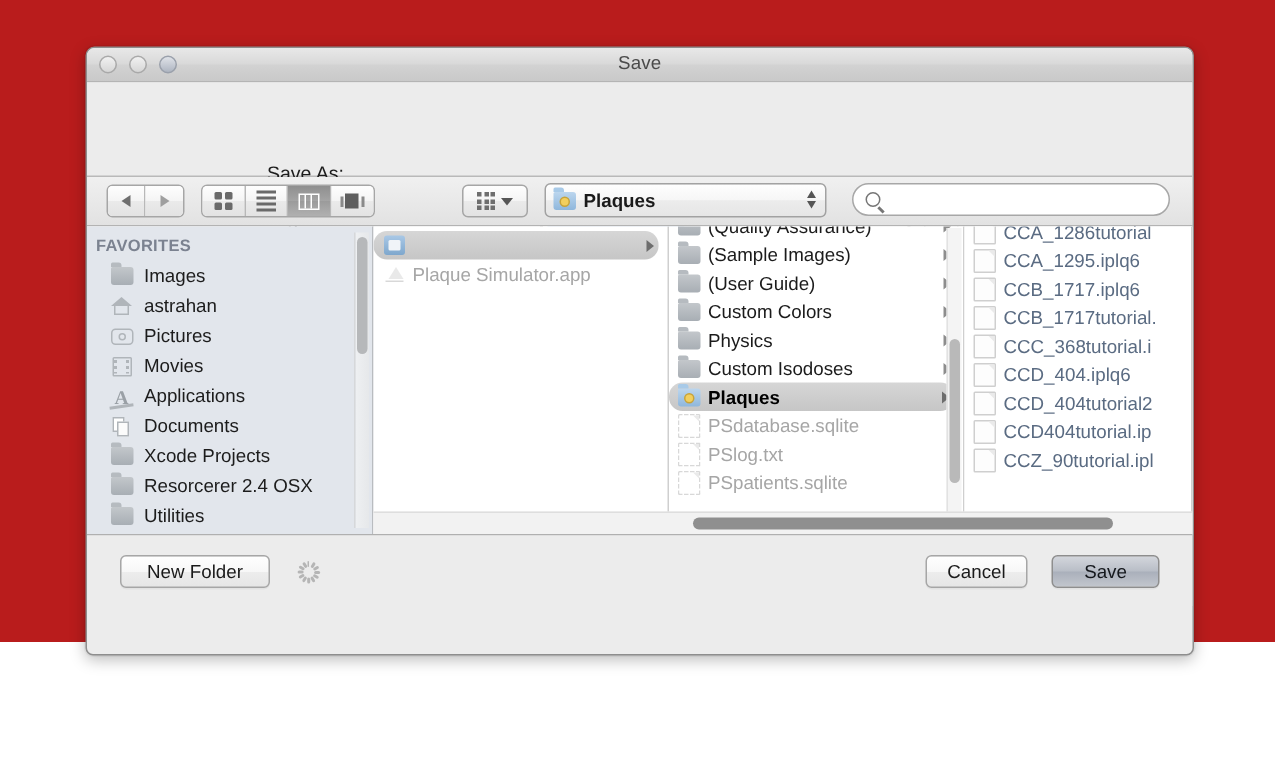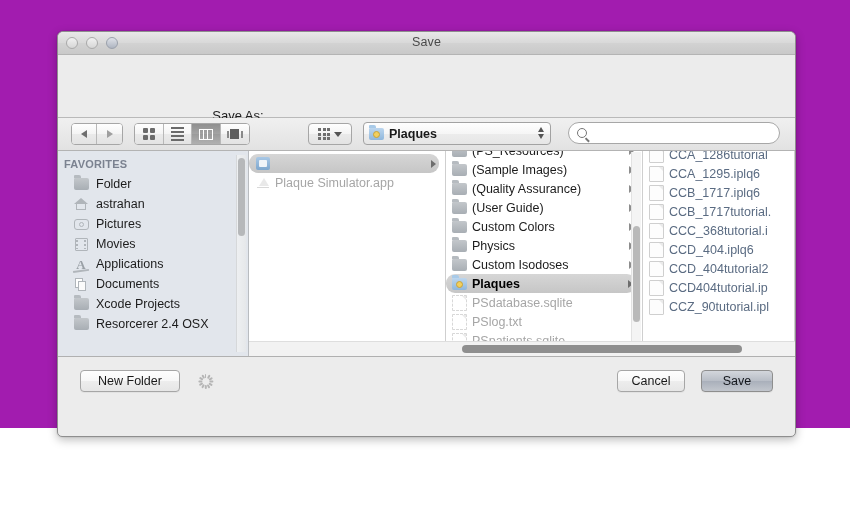--- a/index.html
+++ b/index.html
@@ -2,21 +2,21 @@
 <html><head>
 <meta charset="utf-8">
 <style>
   html, body {
     margin: 0; padding: 0;
     width: 850px; height: 514px;
     background: #ffffff;
     font-family: "Liberation Sans", sans-serif;
     overflow: hidden;
   }
-  .screen { position: relative; width: 850px; height: 428px; background:#a21caf; }
+  .screen { position: relative; width: 850px; height: 428px; background:#b91c1c; }
 
   
   .window {
     position: absolute;
     left: 57px; top: 31px;
     width: 737px; height: 404px;
     background: #ececec;
     border: 1px solid #8e8e8e;
     border-radius: 6px 6px 5px 5px;
     box-shadow: 0 3px 10px rgba(0,0,0,0.26), 0 0 0 1px rgba(0,0,0,0.04);
@@ -53,21 +53,21 @@
   
   .namepanel {
     position: relative;
     height: 62px;
     background: #ececec;
     border-bottom: 1px solid #b9b9b9;
   }
   .row-label {
     position: absolute;
     width: 120px;
-    text-align: center;
+    text-align: left;
     font-size: 13px;
     color: #1d1d1d;
   }
   .lbl-saveas { left: 120px; top: 53px; }
   .lbl-tags   { left: 120px; top: 83px; }
 
   .textfield {
     position: absolute;
     box-sizing: border-box;
     background: #ffffff;
@@ -584,21 +584,21 @@
 
     <div class="browser">
 
       <div class="sidebar">
         <div class="fav-head">FAVORITES</div>
 
         <div class="sb-item">
           <span class="sb-icon">
               <span class="folder"></span>
             </span>
-          <span class="sb-label">Folder</span>
+          <span class="sb-label">Images</span>
         </div>
         <div class="sb-item">
           <span class="sb-icon">
               <span class="house"></span>
             </span>
           <span class="sb-label">astrahan</span>
         </div>
         <div class="sb-item">
           <span class="sb-icon">
               <span class="camera"></span>
@@ -628,20 +628,26 @@
               <span class="folder"></span>
             </span>
           <span class="sb-label">Xcode Projects</span>
         </div>
         <div class="sb-item">
           <span class="sb-icon">
               <span class="folder"></span>
             </span>
           <span class="sb-label">Resorcerer 2.4 OSX</span>
         </div>
+        <div class="sb-item">
+          <span class="sb-icon">
+              <span class="folder"></span>
+            </span>
+          <span class="sb-label">Utilities</span>
+        </div>
 
         <div class="sb-scroll">
           <div class="sb-thumb"></div>
         </div>
       </div>
 
       <div class="cols">
 
         <div class="col col1">
           <div style="padding-top:3px;">
@@ -662,35 +668,28 @@
               <i></i>
             </div>
         </div>
 
         <div class="col col2">
           <div style="padding-top:0; margin-top:-10px;">
             <div class="crow">
               <span class="ci">
                   <span class="folder"></span>
                 </span>
-              <span class="nm">(PS_Resources)</span>
+              <span class="nm">(Quality Assurance)</span>
               <span class="disc"></span>
             </div>
             <div class="crow">
               <span class="ci">
                   <span class="folder"></span>
                 </span>
               <span class="nm">(Sample Images)</span>
-              <span class="disc"></span>
-            </div>
-            <div class="crow">
-              <span class="ci">
-                  <span class="folder"></span>
-                </span>
-              <span class="nm">(Quality Assurance)</span>
               <span class="disc"></span>
             </div>
             <div class="crow">
               <span class="ci">
                   <span class="folder"></span>
                 </span>
               <span class="nm">(User Guide)</span>
               <span class="disc"></span>
             </div>
             <div class="crow">

